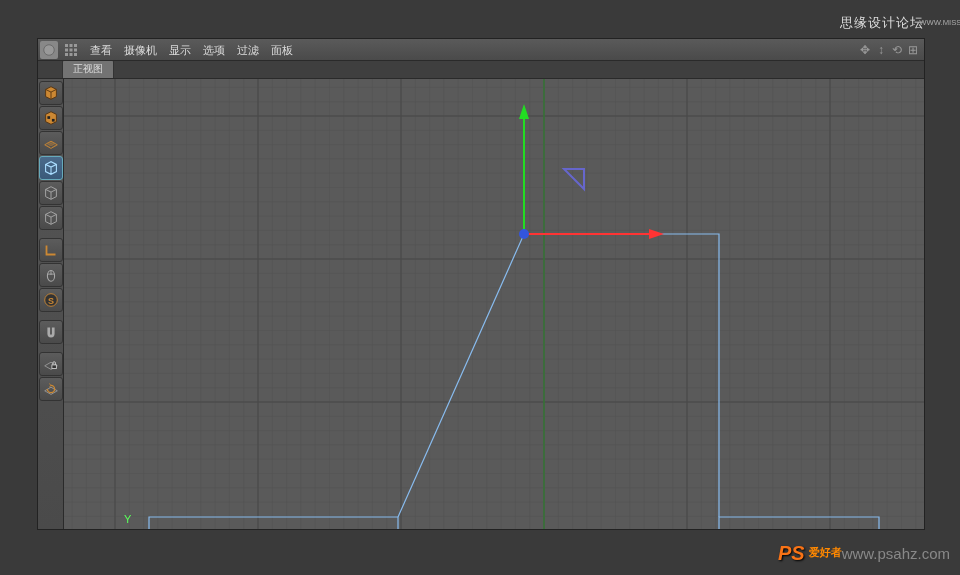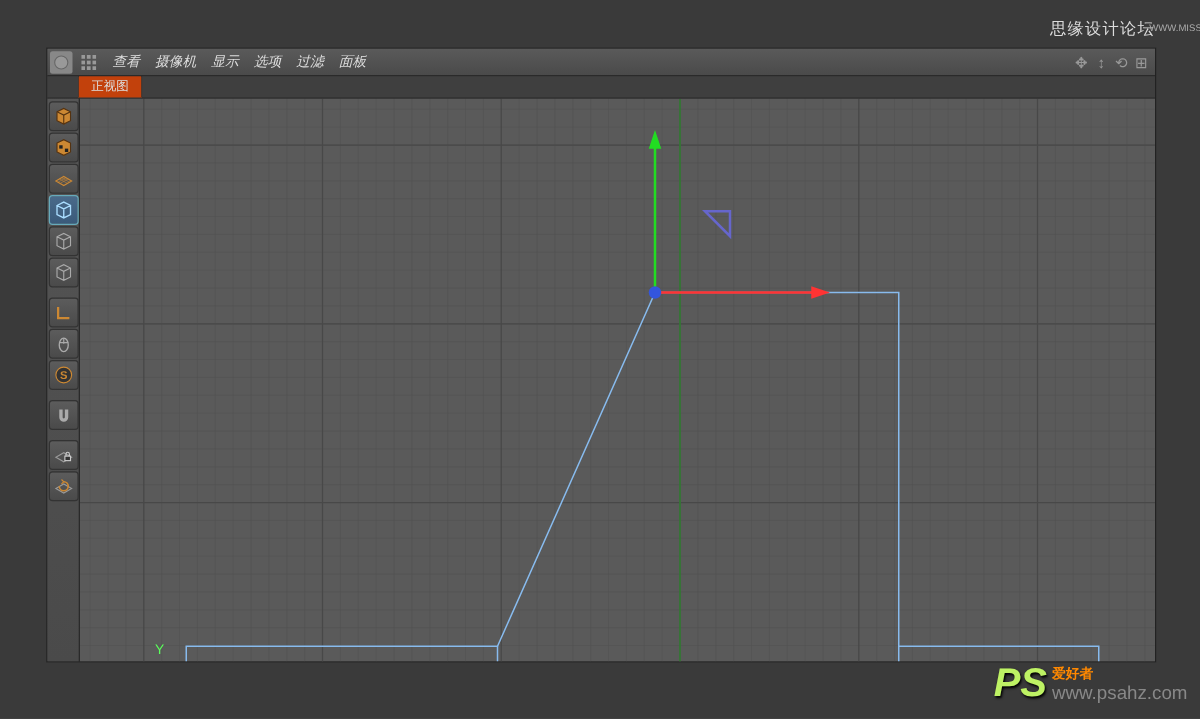--- a/index.html
+++ b/index.html
@@ -50,21 +50,20 @@
       align-items: center;
       justify-content: center;
       color: #999;
     }
     .menu-item {
       padding: 0 6px;
       color: #ddd;
       font-size: 11px;
       cursor: pointer;
       line-height: 22px;
-      font-style: italic;
     }
     .menu-right-icons {
       position: absolute;
       right: 4px;
       display: flex;
       gap: 2px;
     }
     .menu-right-icons span {
       width: 14px;
       height: 14px;
@@ -78,21 +77,21 @@
     .tabbar {
       height: 18px;
       background: #3f3f3f;
       border-bottom: 1px solid #2a2a2a;
       display: flex;
       align-items: flex-end;
       padding-left: 24px;
     }
     .tab {
       padding: 2px 10px;
-      background: #c2410c;
+      background: #737373;
       border: 1px solid #333;
       border-bottom: none;
       border-radius: 3px 3px 0 0;
       font-size: 10px;
       color: #ddd;
       cursor: pointer;
     }
     .content-area {
       position: relative;
       display: flex;
@@ -152,29 +151,29 @@
     }
     .watermark-bottom {
       position: absolute;
       bottom: 10px;
       right: 10px;
       display: flex;
       align-items: center;
       gap: 4px;
     }
     .wm-logo {
-      font-size: 32px;
+      font-size: 20px;
       font-weight: bold;
       font-style: italic;
-      color: #bef264;
+      color: #f97316;
       text-shadow: 1px 1px 2px #000;
     }
     .wm-text {
       display: flex;
-      flex-direction: column;
+      flex-direction: row;
       font-size: 11px;
     }
     .wm-text-cn { color: #ff8800; font-weight: bold; }
     .wm-text-url { color: #888; font-size: 15px; }
   </style>
 </head>
 <body>
 
 <div class="watermark-top">思缘设计论坛</div>
 <div class="watermark-top-url">WWW.MISSYUAN.COM</div>

